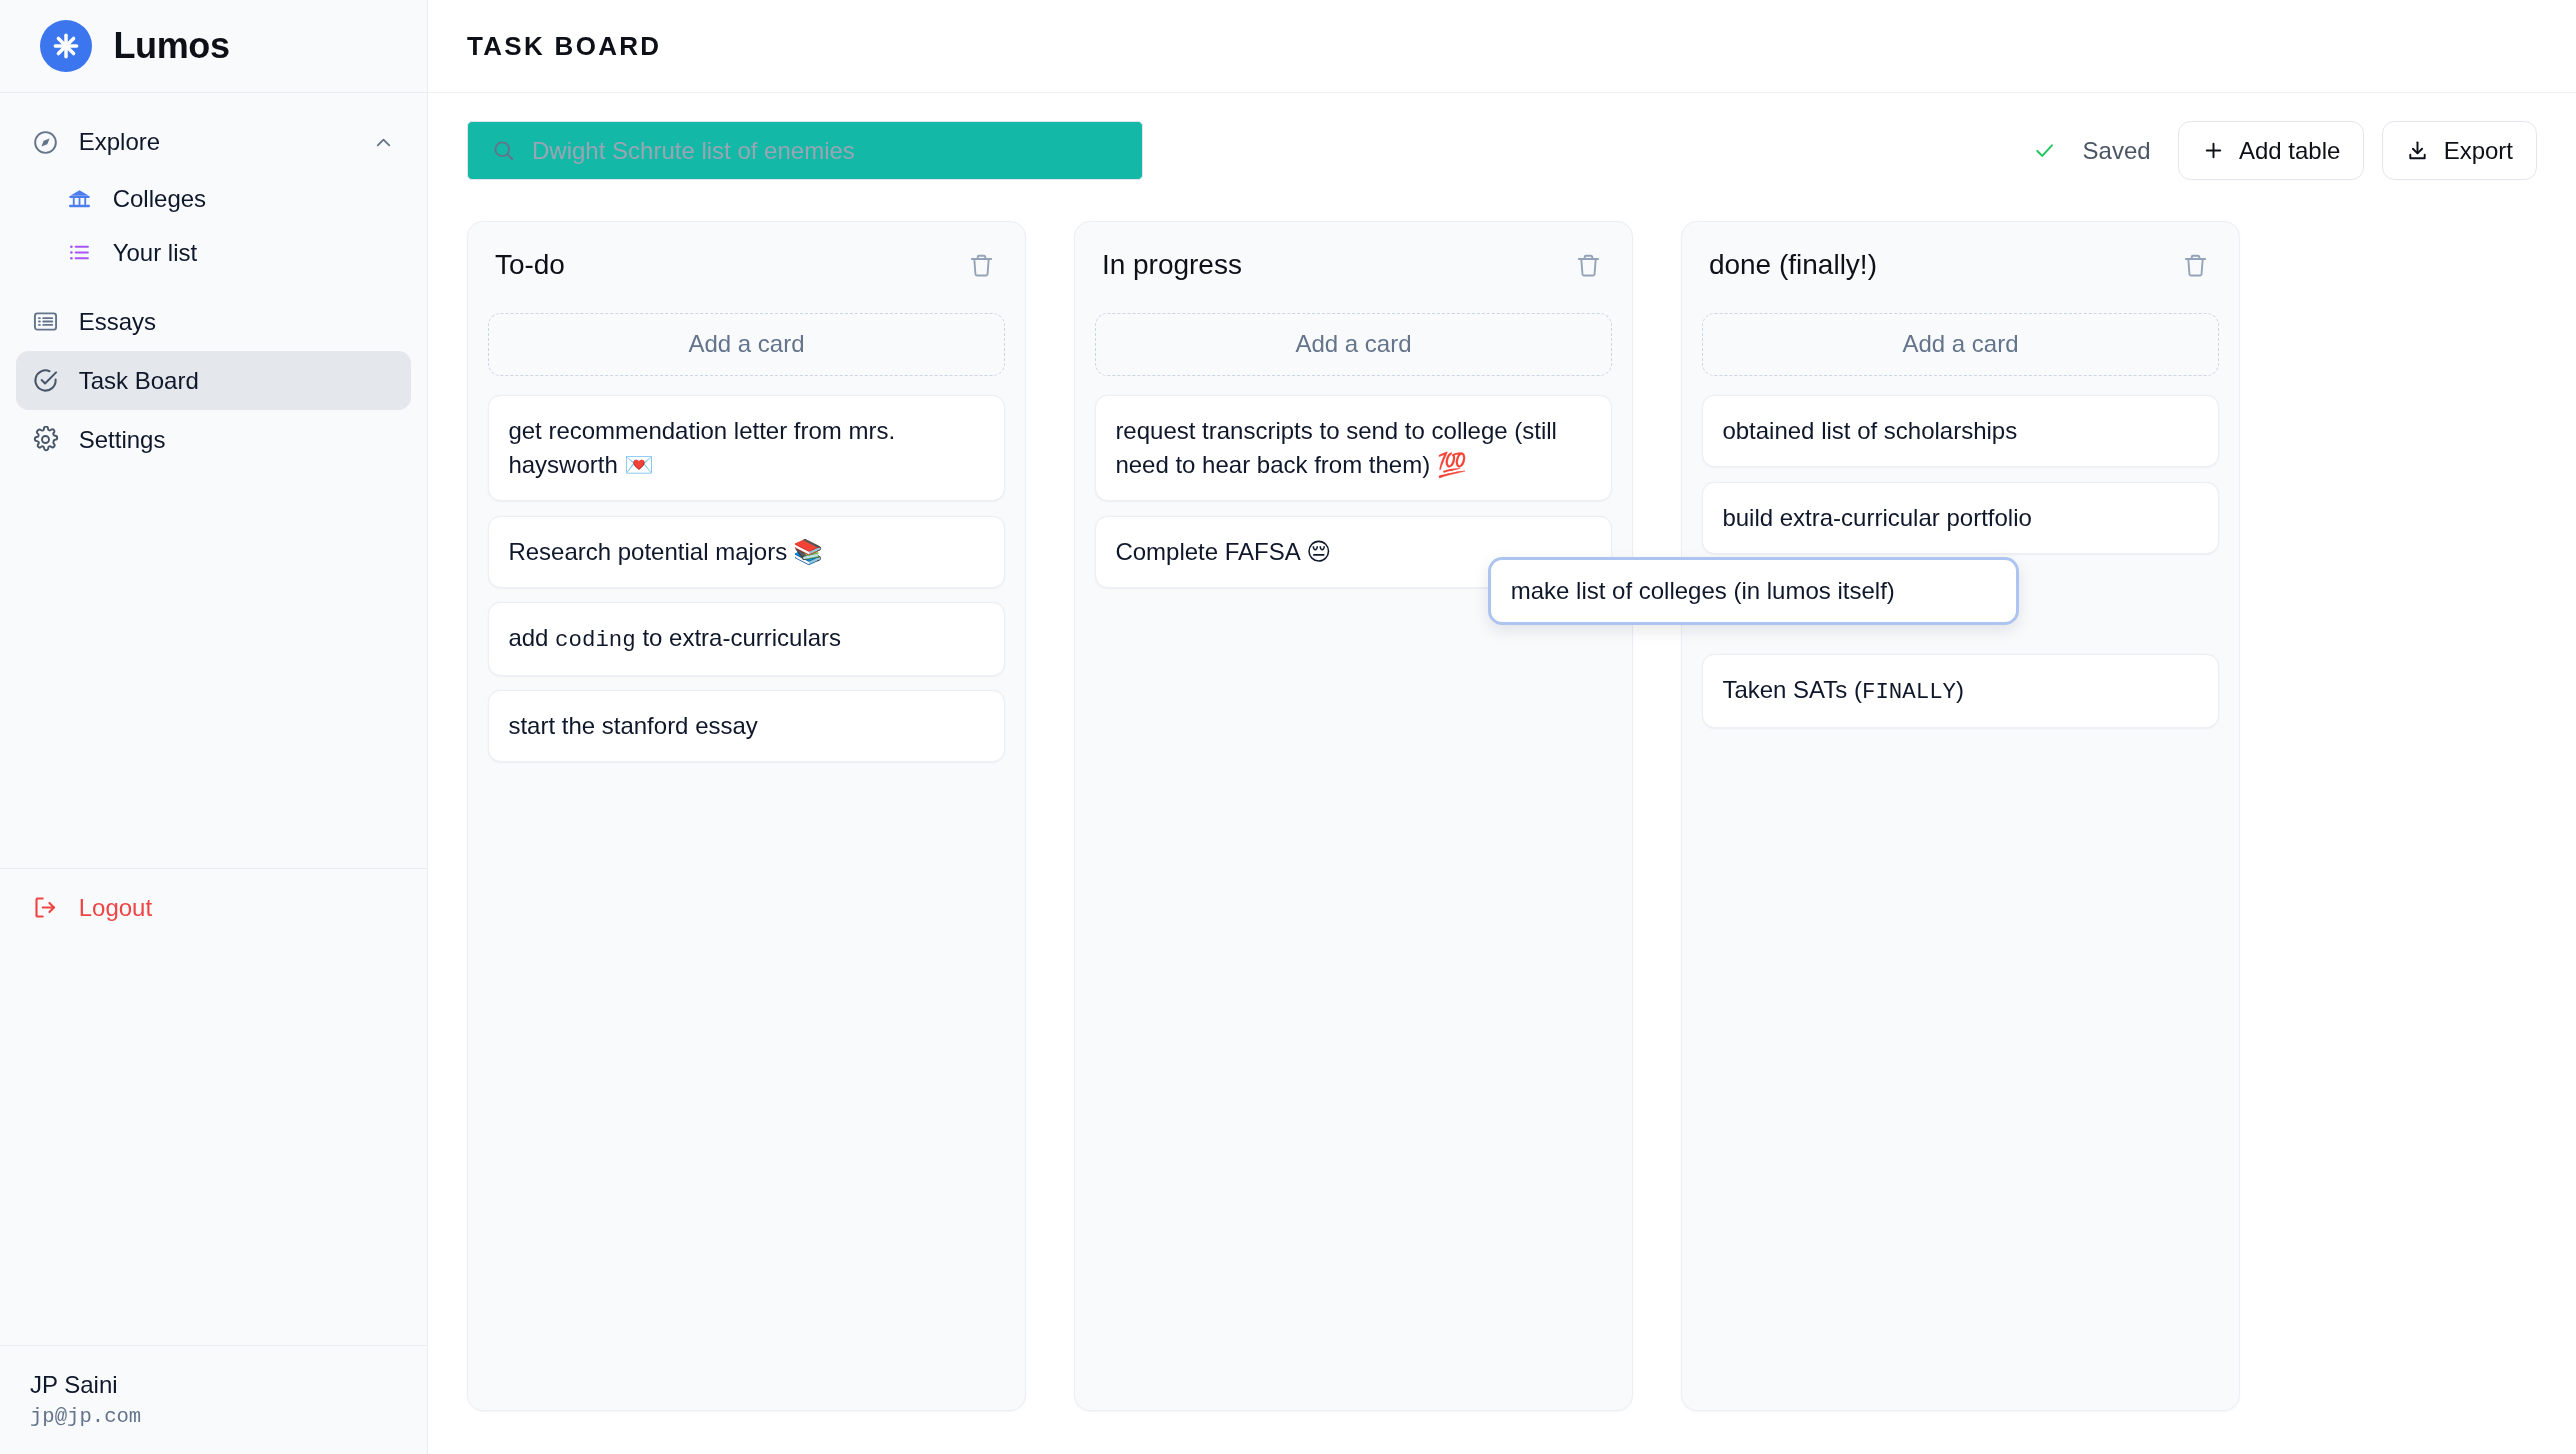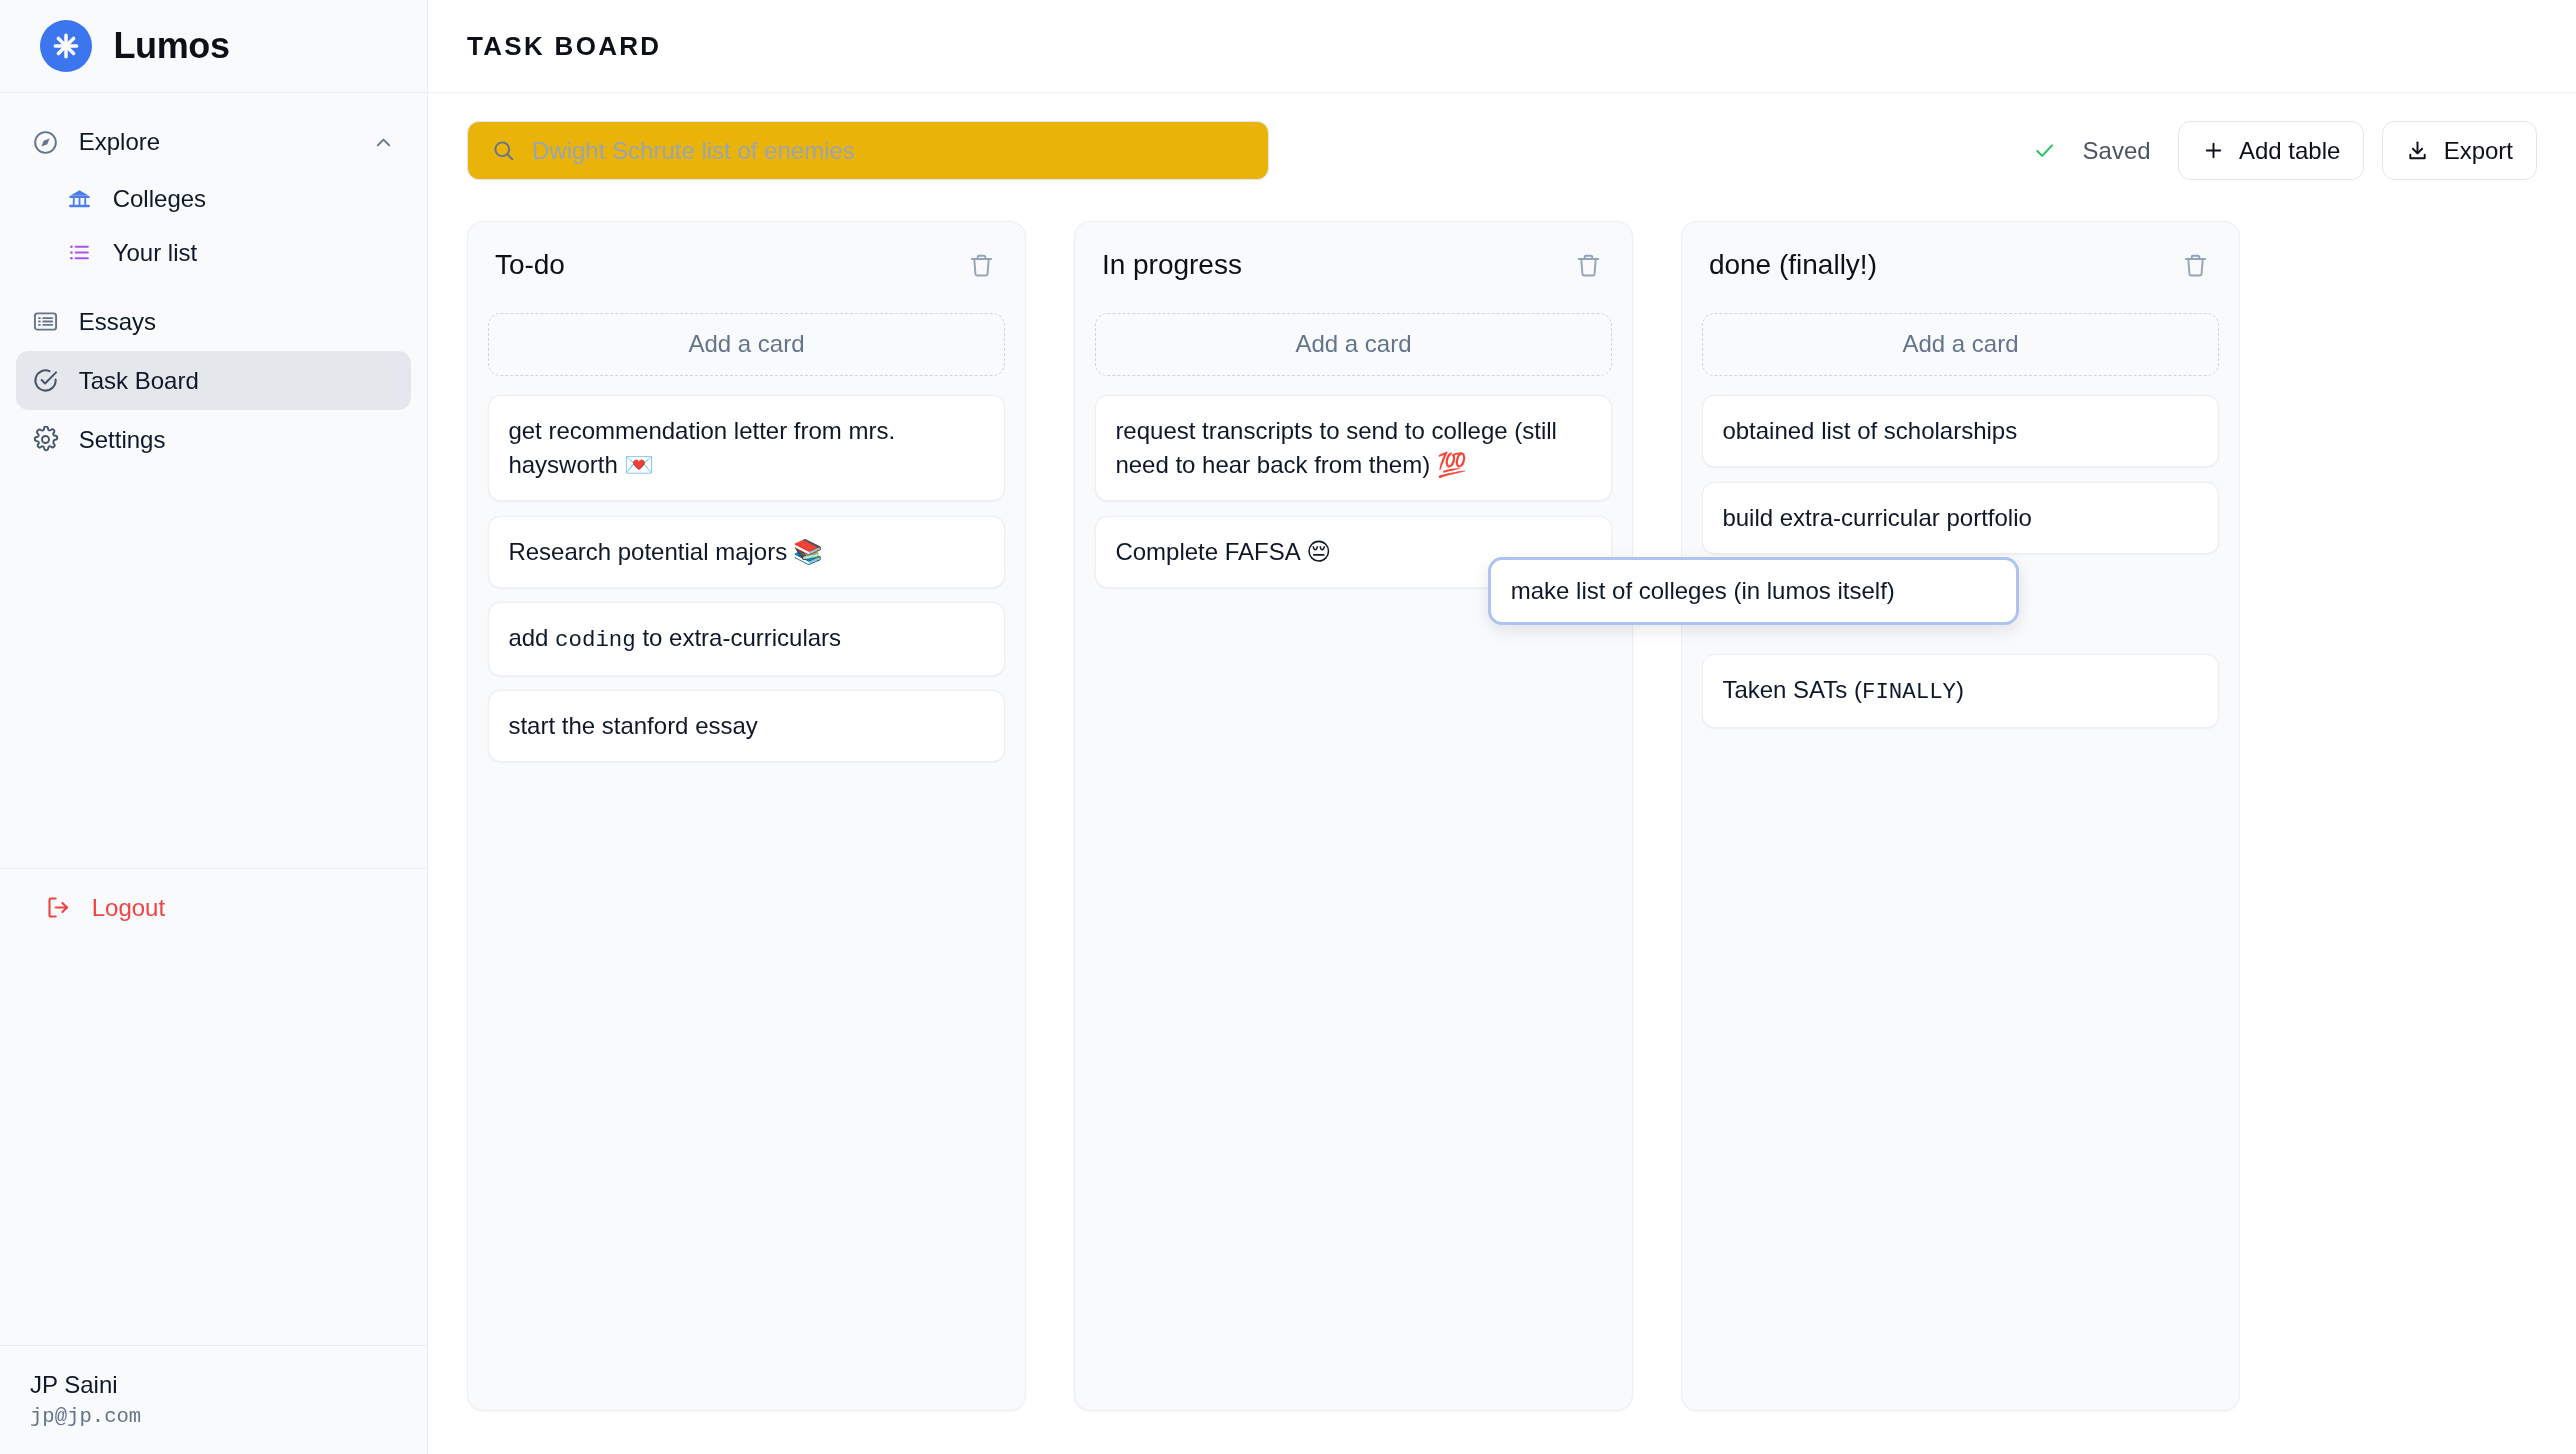--- a/index.html
+++ b/index.html
@@ -49,21 +49,21 @@
   }
   .nav-row.active { background: #e4e7eb; }
   .nav-row .label { font-size: 24px; color: #0f172a; }
   .nav-row.sub { padding-left: 50px; height: 54px; }
   .nav-ico { width: 27px; height: 27px; flex: 0 0 27px; display:flex; align-items:center; justify-content:center; }
   .nav-chevron { margin-left: auto; display: flex; align-items: center; }
   .nav-sep { height: 12.5px; }
 
   .logout-wrap {
     border-top: 1.8px solid #e9ecf1;
-    padding: 25px 45px;
+    padding: 25px 32px;
   }
   .logout {
     display: flex; align-items: center; gap: 19.7px;
     color: #ef4444; font-size: 24px; cursor: pointer;
   }
   .user-block {
     border-top: 1.8px solid #e9ecf1;
     padding: 23px 30px 27px 30px;
   }
   .user-name { font-size: 24px; color: #0f172a; font-weight: 400; line-height: 1.35; }
@@ -84,24 +84,24 @@
   .page-title {
     font-size: 26px; font-weight: 700; letter-spacing: 2.3px;
     color: #0d1117;
   }
 
   .toolbar {
     height: 115px; display: flex; align-items: center;
     padding: 0 39px; gap: 16px;
   }
   .search-box {
-    width: 802px; height: 59px;
-    border: 1.8px solid #e2e6ec; border-radius: 12px;
+    width: 676px; height: 59px;
+    border: 1.8px solid #e2e6ec; border-radius: 5px;
     display: flex; align-items: center; gap: 16px;
-    padding: 0 23px; background: #eab308;
+    padding: 0 23px; background: #14b8a6;
   }
   .search-input {
     border: none; outline: none; background: transparent;
     font-size: 24px; color: #334155; width: 100%;
     font-family: "Liberation Sans", sans-serif;
   }
   .search-input::placeholder { color: #9aa5b4; }
   .tool-right { margin-left: auto; display: flex; align-items: center; gap: 18px; }
   .saved {
     display: flex; align-items: center; gap: 27px;

